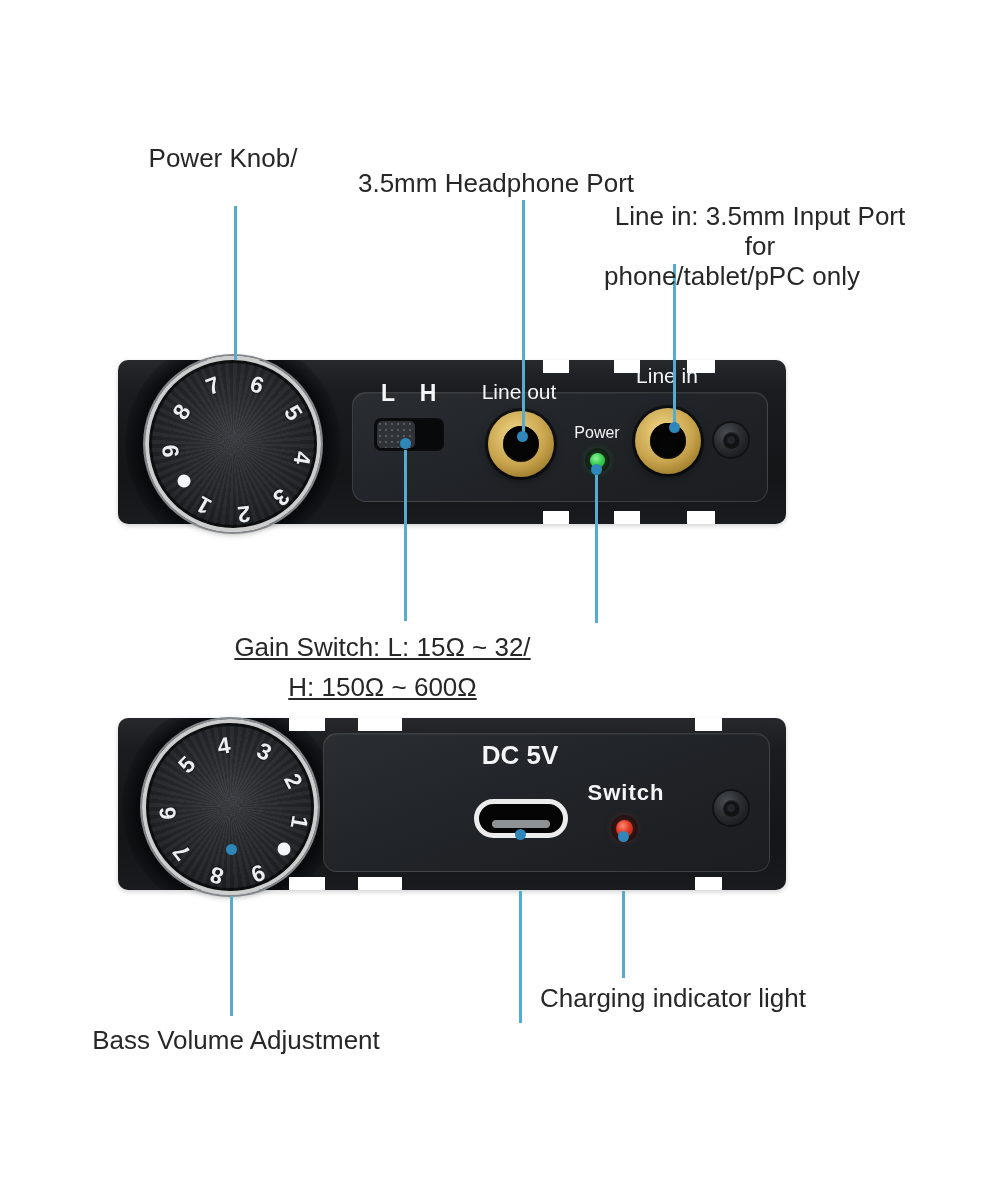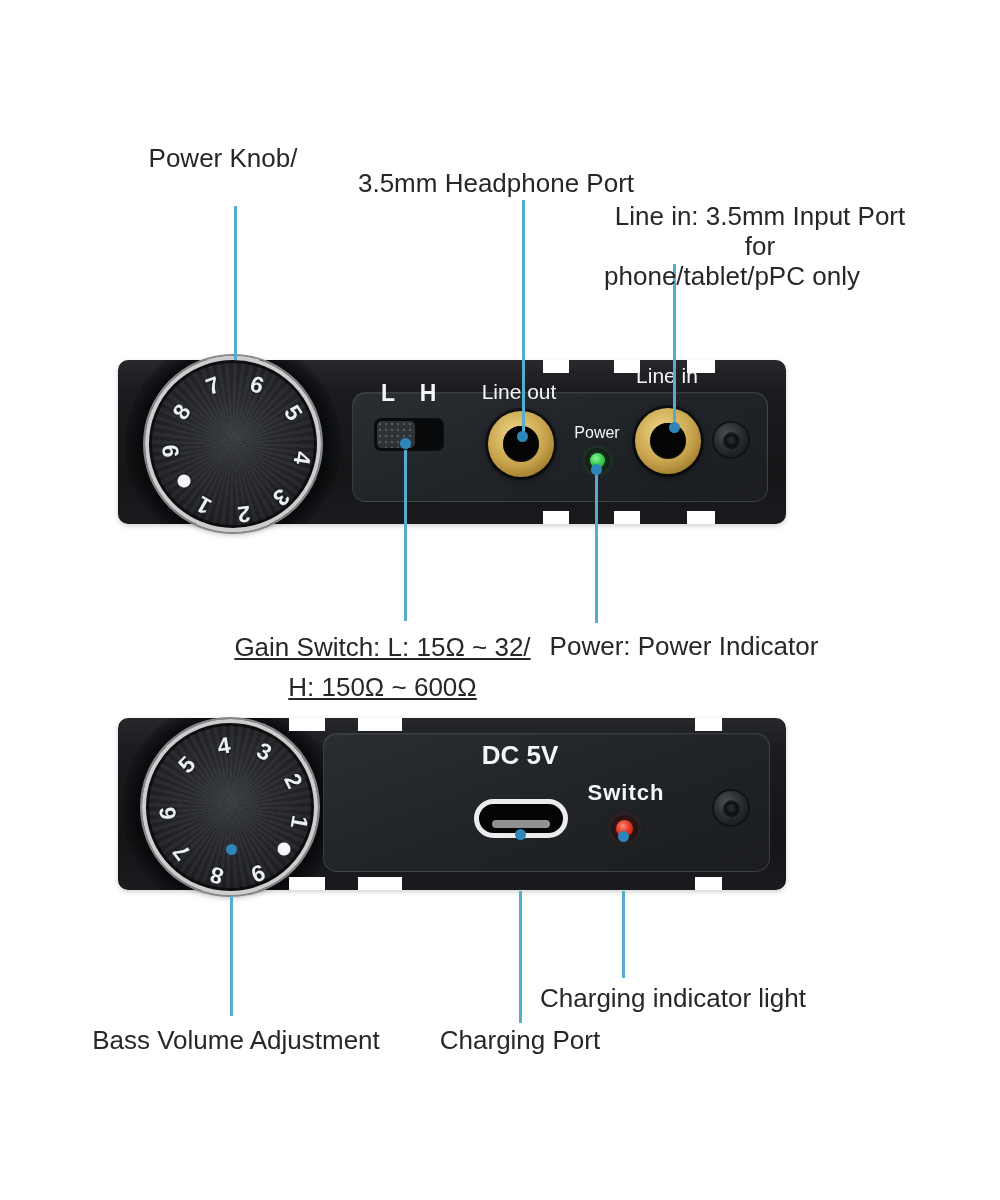--- a/index.html
+++ b/index.html
@@ -198,21 +198,19 @@
   <div class="ann" style="left:597px;top:201px;width:326px">
     <div>Line in: 3.5mm Input Port for</div>
     <div class="shiftL">phone/tablet/pPC only</div>
   </div>
 
   <div class="ann lh40" style="left:230px;top:627px;width:305px">
     <div>Gain Switch: L: 15Ω ~ 32/</div>
     <div>H: 150Ω ~ 600Ω</div>
   </div>
 
-  <div class="ann" style="left:549px;top:631px;width:270px">Power: Power Indicator</div>
 
   <div class="ann" style="left:86px;top:1025px;width:300px">Bass Volume Adjustment</div>
 
-  <div class="ann" style="left:430px;top:1025px;width:180px">Charging Port</div>
 
   <div class="ann" style="left:538px;top:983px;width:270px">Charging indicator light</div>
 
 </div>
 
 </body></html>

